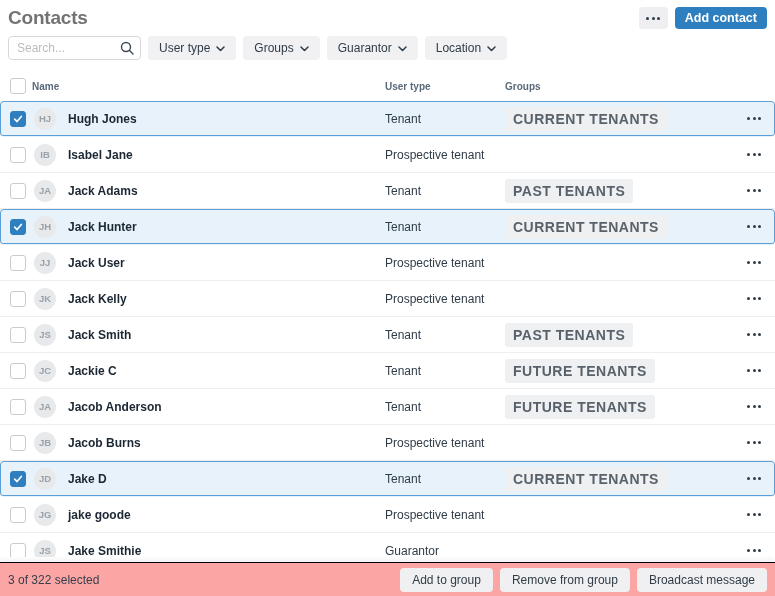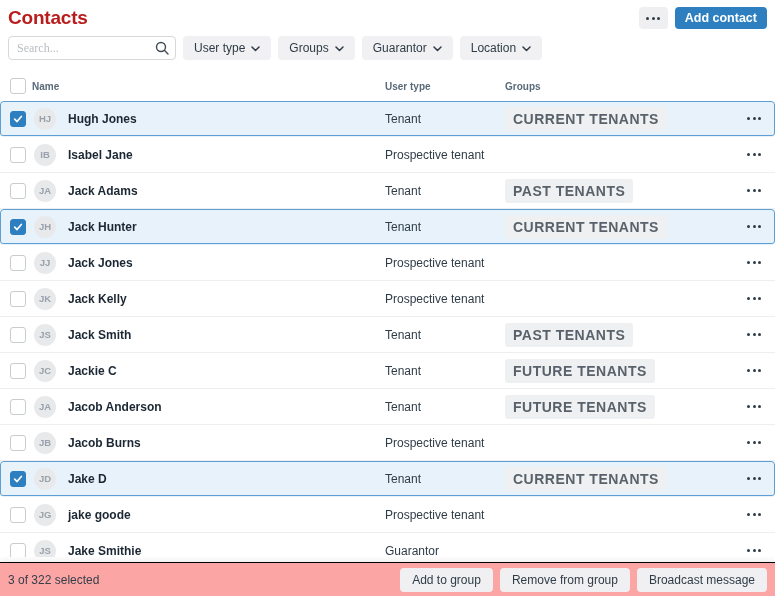--- a/index.html
+++ b/index.html
@@ -2,29 +2,29 @@
 <html><head>
 <meta charset="utf-8">
 <style>
   * { box-sizing: border-box; margin: 0; padding: 0; }
   html,body { width:775px; height:596px; }
   body {
     font-family: "Liberation Sans", sans-serif;
     background:#fff; color:#33404a; overflow:hidden; position:relative;
   }
   .topbar { display:flex; justify-content:space-between; align-items:center; padding:6px 8px 2px 8px; height:32px; }
-  .page-title { font-size:19px; font-weight:bold; color:#b91c1c; letter-spacing:-0.2px; }
+  .page-title { font-size:19px; font-weight:bold; color:#737373; letter-spacing:-0.2px; }
   .topbar-right { display:flex; gap:7px; align-items:center; }
   .more-btn { width:29px; height:22px; background:#efeff1; border:none; border-radius:4px; display:flex; align-items:center; justify-content:center; cursor:pointer; }
   .dots { display:flex; gap:2.5px; align-items:center; }
   .dots i { width:3px; height:3px; border-radius:50%; background:#2e3b46; display:block; }
   .primary-btn { height:22px; background:#2d7fc0; color:#fff; border:none; border-radius:4px; font-size:12.5px; font-weight:bold; padding:0 10px; font-family:inherit; cursor:pointer; }
 
   .filterbar { display:flex; gap:7px; align-items:center; padding:4px 8px; height:32px; }
-  .search-wrap { position:relative; width:168px;font-family:Liberation Serif, serif; }
+  .search-wrap { position:relative; width:133px; }
   .search-wrap input { width:100%; height:24px; border:1px solid #d8d8da; border-radius:4px; padding:0 28px 0 8px; font-size:12px; color:#333; font-family:inherit; outline:none; }
   .search-wrap input::placeholder { color:#b9bdc1; }
   .search-icon { position:absolute; right:7px; top:5px; }
   .filter-list { display:flex; gap:7px; }
   .filter-btn { height:24px; background:#f1f1f3; border:none; border-radius:4px; padding:0 11px; font-size:12px; color:#2f3c47; font-family:inherit; display:flex; align-items:center; gap:6px; cursor:pointer; }
 
   .table-header { position:relative; height:30px; margin-top:7px; display:flex; align-items:center; padding:0 10px; font-size:10px; font-weight:bold; color:#5a6a79; }
   .cb { width:16px; height:16px; border:1px solid #c7ccd1; border-radius:3px; background:#fff; display:inline-flex; align-items:center; justify-content:center; flex:0 0 16px; cursor:pointer; }
   .cb svg { display:none; }
   .cb.checked { background:#2e7fc0; border-color:#2e7fc0; }
@@ -195,21 +195,21 @@
           <i></i>
         </span>
       </button>
     </div>
 
     <div class="row">
       <span class="cb">
         
       </span>
       <span class="avatar">JJ</span>
-      <span class="cname">Jack Jones</span>
+      <span class="cname">Jack User</span>
       <span class="utype">Prospective tenant</span>
 
       <button class="row-menu">
         <span class="dots">
           <i></i>
           <i></i>
           <i></i>
         </span>
       </button>
     </div>

